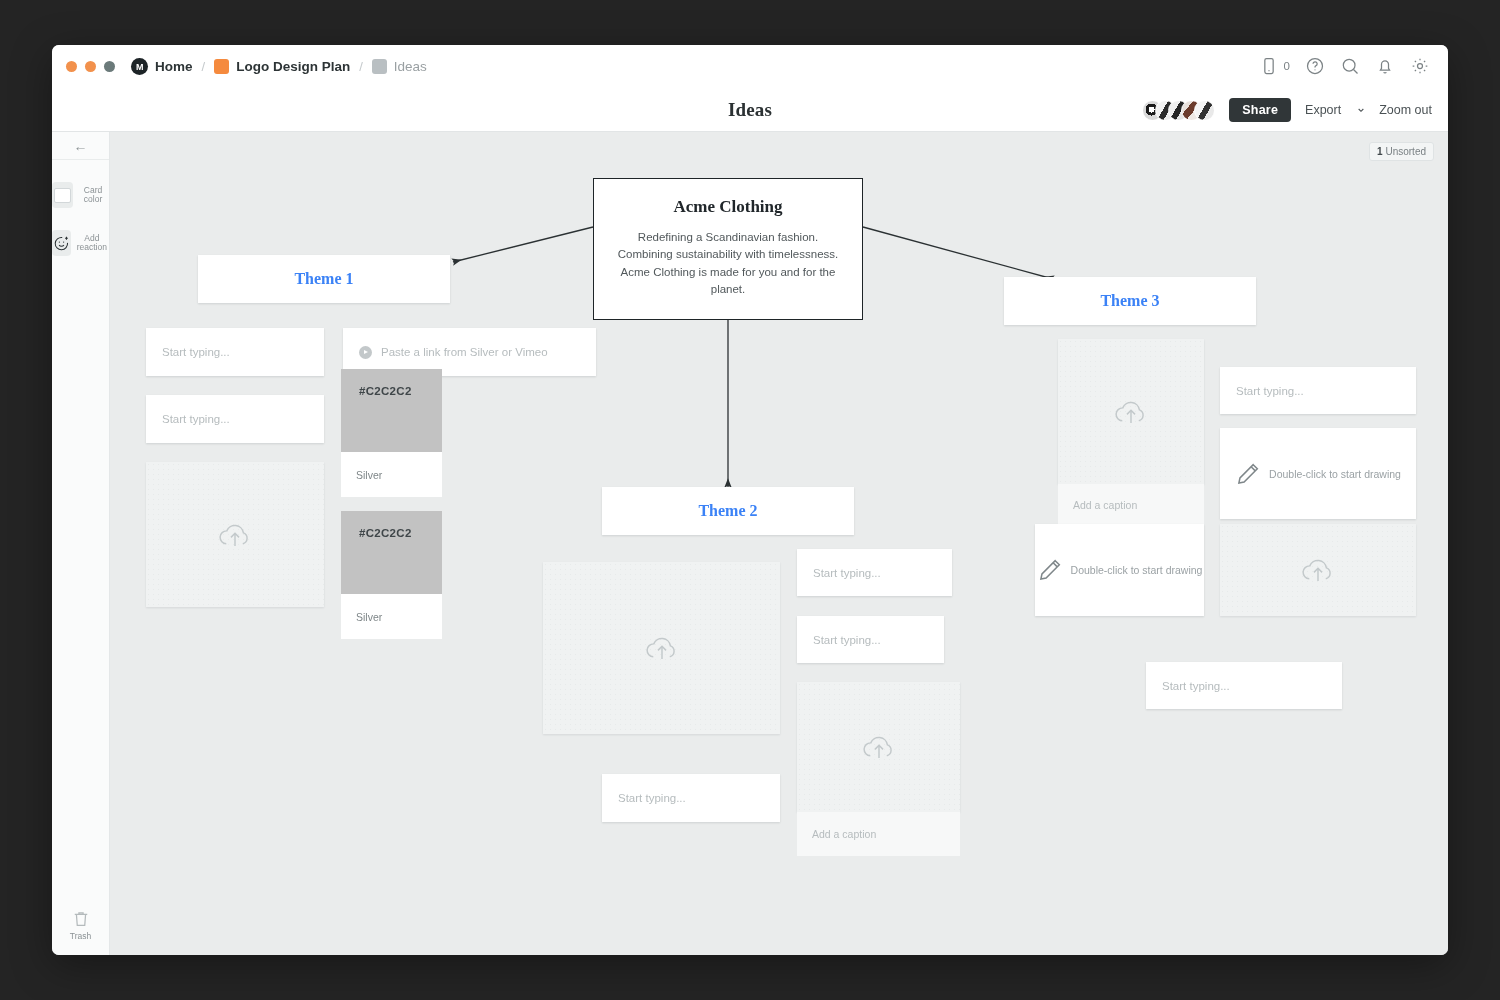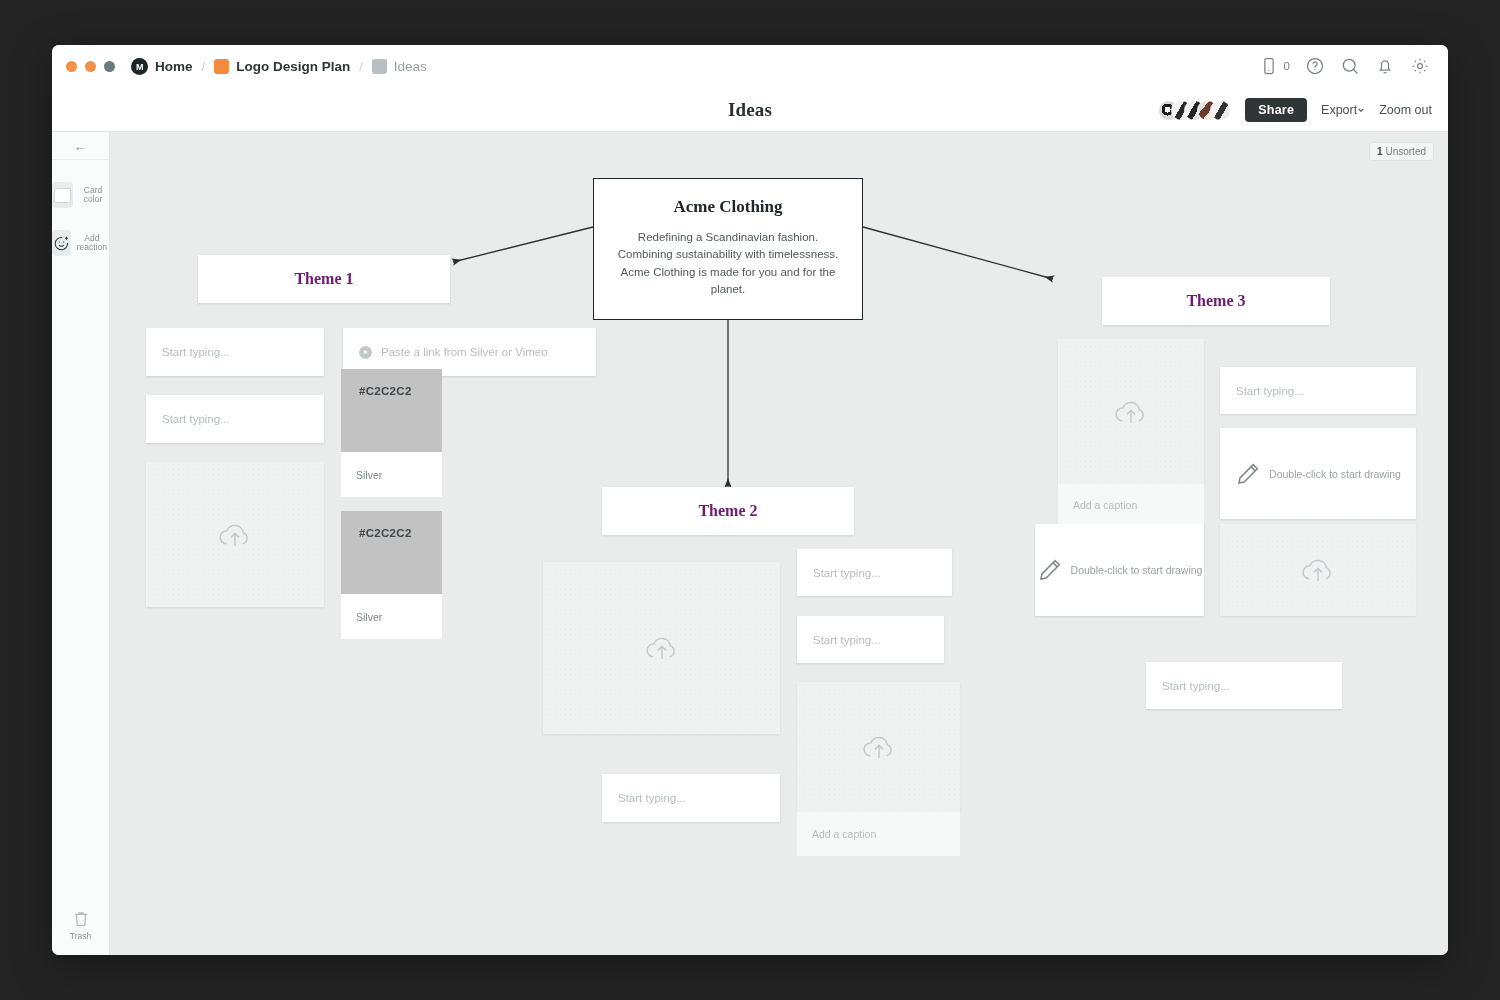--- a/index.html
+++ b/index.html
@@ -76,21 +76,21 @@
   .av3 { background: linear-gradient(120deg,#efefef 0 38%, #242424 38% 60%, #e5e5e5 60% 100%); }
   .av4 { background: linear-gradient(130deg,#e8e1dc 0 32%, #6b3b2c 32% 58%, #efe9e5 58% 100%); }
   .av5 { background: linear-gradient(120deg,#f4f4f4 0 42%, #303030 42% 64%, #e9e9e9 64% 100%); }
   .share-btn {
     background: #303638; color: #fff; font-size: 12.5px; font-weight: 700;
     padding: 5px 13px; border-radius: 4px; border: none; cursor: pointer;
     letter-spacing: 0.2px;
   }
   .hdr-link {
     font-size: 12.5px; color: #4a5154; cursor: pointer;
-    display: flex; align-items: center; gap: 0;
+    display: flex; align-items: center; gap: 16px;
   }
   .caret { width: 8px; height: 8px; }
 
   
   .body { position: relative; height: 823px; display: flex; }
   .sidebar {
     width: 58px; background: #fafbfb; border-right: 1px solid #e4e7e8;
     position: relative; flex: 0 0 58px;
   }
   .side-back {
@@ -133,21 +133,21 @@
   }
   .root-title {
     font-family: "Liberation Serif", serif; font-size: 17px;
     font-weight: 700; color: #20262a; margin-bottom: 12px;
   }
   .root-body { font-size: 11.5px; line-height: 1.52; color: #51585b; }
 
   .theme-card {
     display: flex; align-items: center; justify-content: center;
     font-family: "Liberation Serif", serif; font-size: 16px;
-    font-weight: 700; color: #701a75;
+    font-weight: 700; color: #3b82f6;
   }
 
   .text-card {
     display: flex; align-items: center; padding-left: 16px;
     font-size: 11.5px; color: #b6bcbe;
   }
   .video-card {
     display: flex; align-items: center; padding-left: 16px; gap: 9px;
     font-size: 11.5px; color: #b6bcbe;
   }
@@ -391,21 +391,21 @@
               <path d="M14.5 33.5a7 7 0 0 1 .5-14 9.5 9.5 0 0 1 18.2 2.2 6.2 6.2 0 0 1-.7 11.8"></path>
               <path d="M24 36V22.5M19.6 26.6 24 22.2l4.4 4.4"></path>
             </svg>
           </span>
         </div>
         <div class="caption-bar" style="height:44px;">Add a caption</div>
       </div>
 
       <div class="node card text-card" style="left:492px; top:642px; width:178px; height:48px;">Start typing...</div>
 
-      <div class="node card theme-card" style="left:992px; top:145px; width:228px; height:48px;">Theme 3</div>
+      <div class="node card theme-card" style="left:894px; top:145px; width:252px; height:48px;">Theme 3</div>
 
       <div class="node" style="left:948px; top:207px; width:146px;">
         <div class="upload-card" style="height:145px;">
           <span class="cloud">
             <svg viewBox="0 0 48 48" fill="none" stroke="currentColor" stroke-width="1.6">
               <path d="M14.5 33.5a7 7 0 0 1 .5-14 9.5 9.5 0 0 1 18.2 2.2 6.2 6.2 0 0 1-.7 11.8"></path>
               <path d="M24 36V22.5M19.6 26.6 24 22.2l4.4 4.4"></path>
             </svg>
           </span>
         </div>

